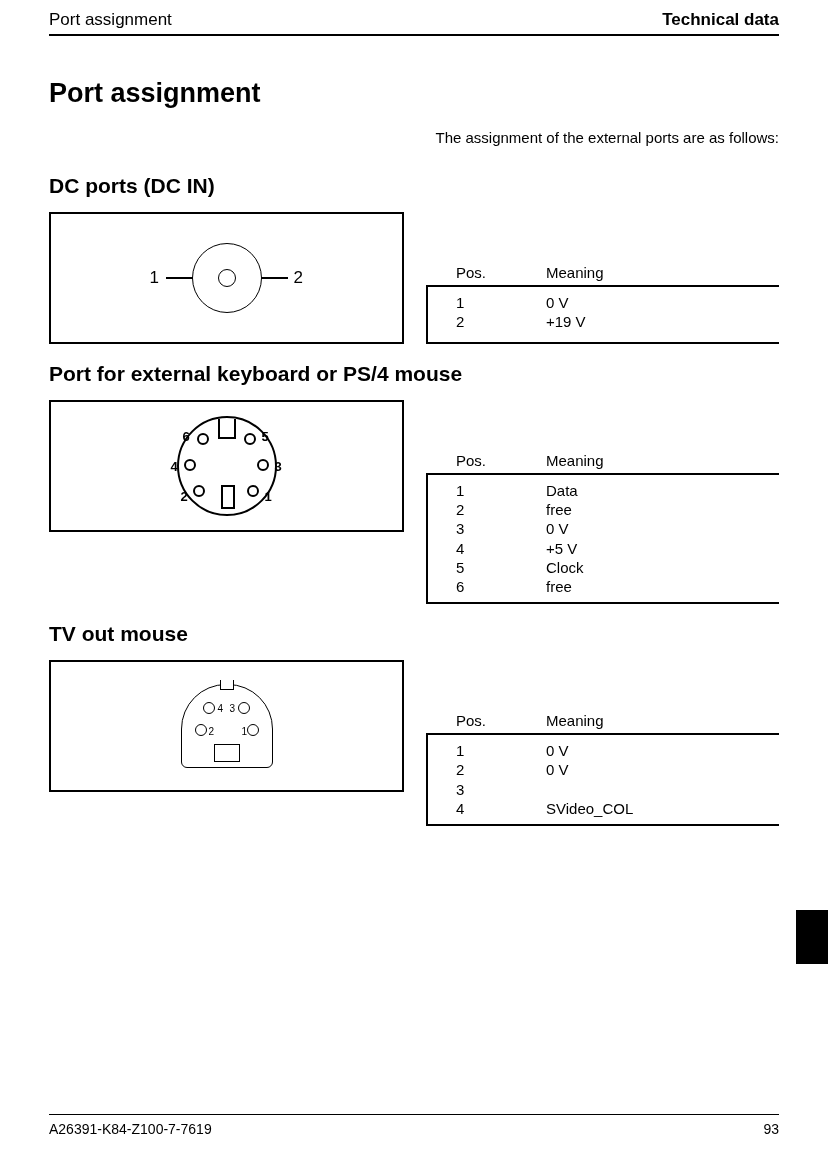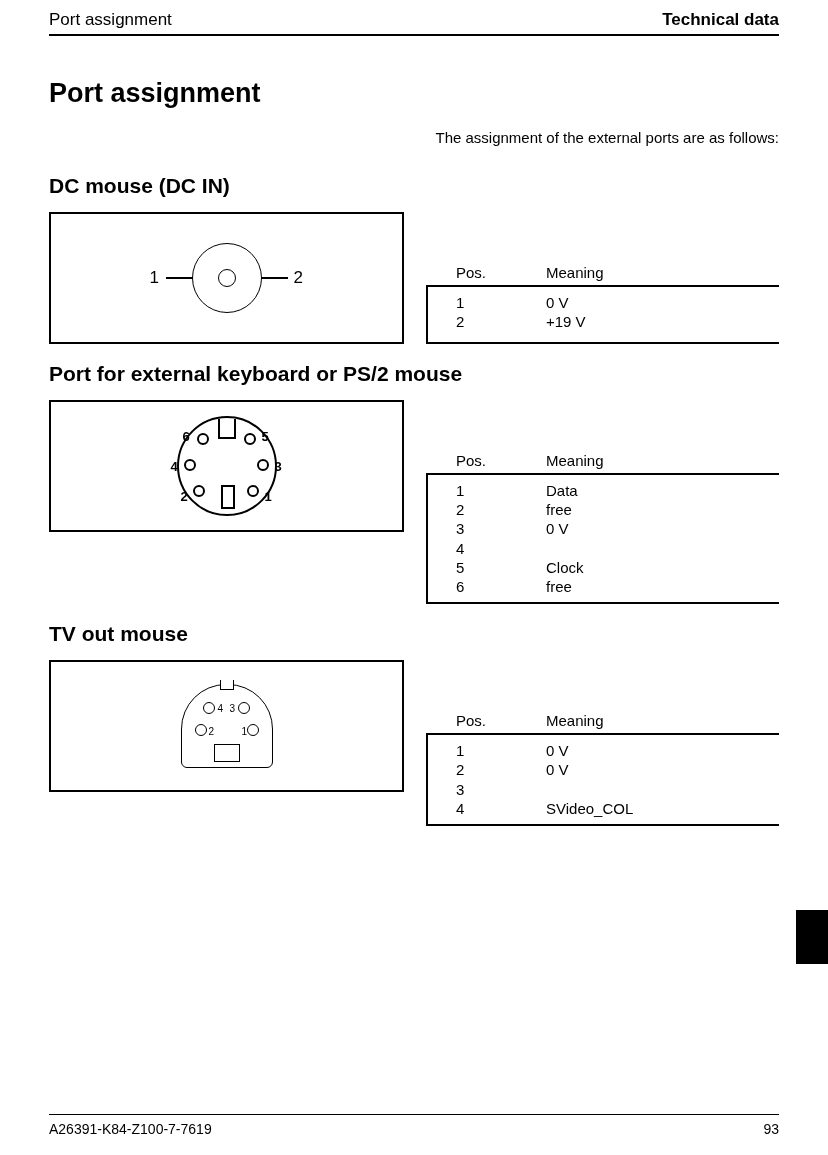--- a/index.html
+++ b/index.html
@@ -171,21 +171,21 @@
 <body>
 
 <div class="top-header">
   <span class="top-left">Port assignment</span>
   <span class="top-right">Technical data</span>
 </div>
 
 <div class="h1">Port assignment</div>
 <div class="intro">The assignment of the external ports are as follows:</div>
 
-<div class="h2">DC mouse (DC IN)</div>
+<div class="h2">DC ports (DC IN)</div>
 <div class="port-section">
   <div class="diagram-box">
     <div class="dc-diagram">
       <div class="dc-outer"></div>
       <div class="dc-inner"></div>
       <div class="dc-line-l"></div>
       <div class="dc-line-r"></div>
       <div class="dc-lbl-1">1</div>
       <div class="dc-lbl-2">2</div>
     </div>
@@ -201,21 +201,21 @@
           <div class="col-mean">0 V</div>
         </div>
       <div class="pin-row">
           <div class="col-pos">2</div>
           <div class="col-mean">+19 V</div>
         </div>
     </div>
   </div>
 </div>
 
-<div class="h2">Port for external keyboard or PS/2 mouse</div>
+<div class="h2">Port for external keyboard or PS/4 mouse</div>
 <div class="port-section">
   <div class="diagram-box">
     <div class="ps2-diagram">
       <div class="ps2-outer"></div>
       <div class="ps2-key"></div>
       <div class="ps2-slot"></div>
       <div class="ps2-pin ps2-p1"></div>
         <div class="ps2-pin ps2-p2"></div>
       <div class="ps2-pin ps2-p3"></div>
         <div class="ps2-pin ps2-p4"></div>
@@ -242,20 +242,21 @@
       <div class="pin-row">
           <div class="col-pos">2</div>
           <div class="col-mean">free</div>
         </div>
       <div class="pin-row">
           <div class="col-pos">3</div>
           <div class="col-mean">0 V</div>
         </div>
       <div class="pin-row">
           <div class="col-pos">4</div>
+          <div class="col-mean">+5 V</div>
         </div>
       <div class="pin-row">
           <div class="col-pos">5</div>
           <div class="col-mean">Clock</div>
         </div>
       <div class="pin-row">
           <div class="col-pos">6</div>
           <div class="col-mean">free</div>
         </div>
     </div>

